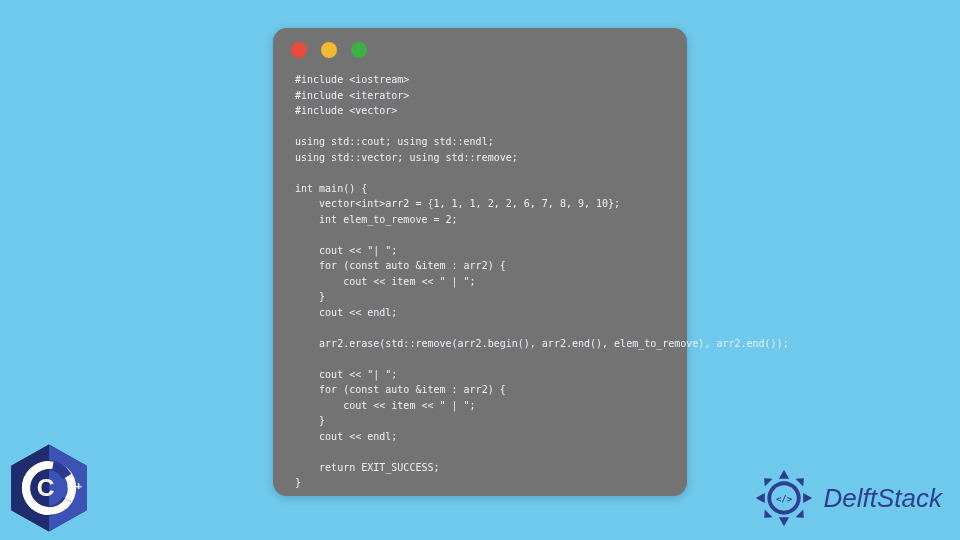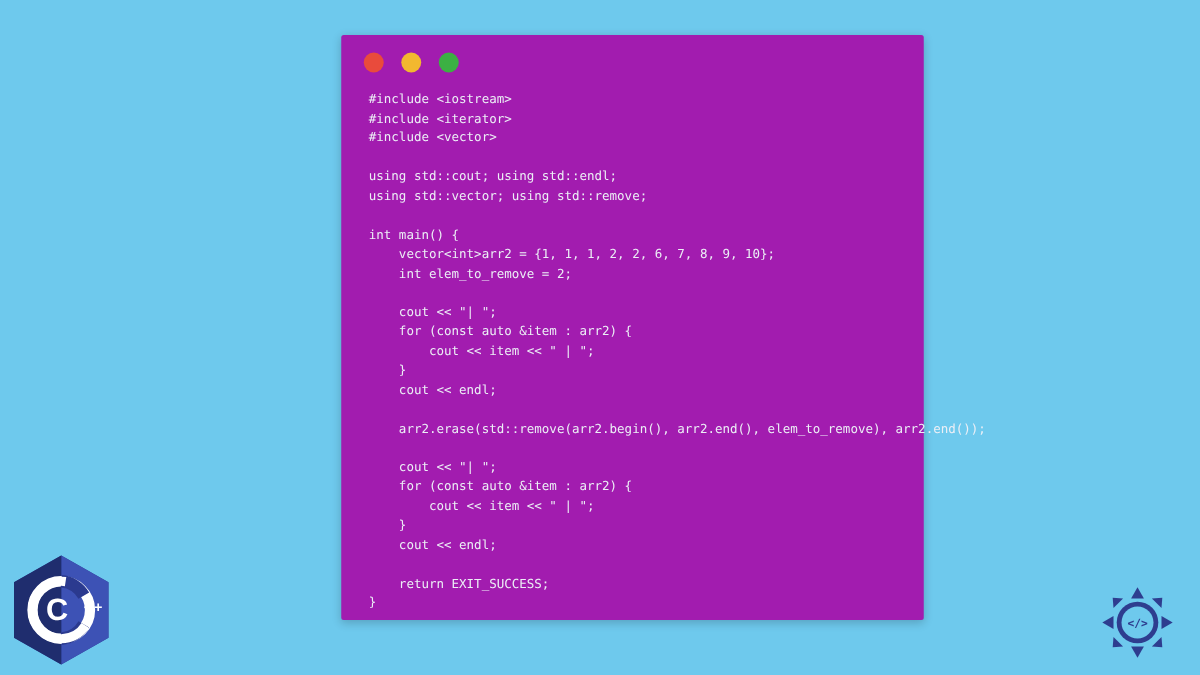--- a/index.html
+++ b/index.html
@@ -8,24 +8,24 @@
     height: 540px;
     background: #6ec9ed;
     position: relative;
     font-family: "Helvetica Neue", Arial, sans-serif;
     overflow: hidden;
   }
   .code-window {
     position: absolute;
     left: 273px;
     top: 28px;
-    width: 466px;
+    width: 414px;
     height: 468px;
-    background: #a21caf;
-    border-radius: 2px;
+    background: #737373;
+    border-radius: 14px;
     box-shadow: 0 2px 8px rgba(0,0,0,0.2);
   }
   .traffic-lights {
     display: flex;
     gap: 14px;
     padding: 14px 18px 10px 18px;
   }
   .light {
     width: 16px;
     height: 16px;
@@ -134,13 +134,14 @@
           <path d="M-31,31 L-30,18 L-18,30 Z"></path>
           <path d="M-31,-31 L-18,-30 L-30,-18 Z"></path>
           <path d="M31,31 L18,30 L30,18 Z"></path>
         </g>
         <circle r="26" fill="#2e3d8f"></circle>
         <circle r="20" fill="#6ec9ed"></circle>
         <text x="0" y="6" font-family="Consolas,monospace" font-size="14" fill="#2e3d8f" text-anchor="middle" font-weight="bold">&lt;/&gt;</text>
       </g>
     </svg>
   </div>
+  <div class="brand-text">DelftStack</div>
 </div>
 
 </body></html>

